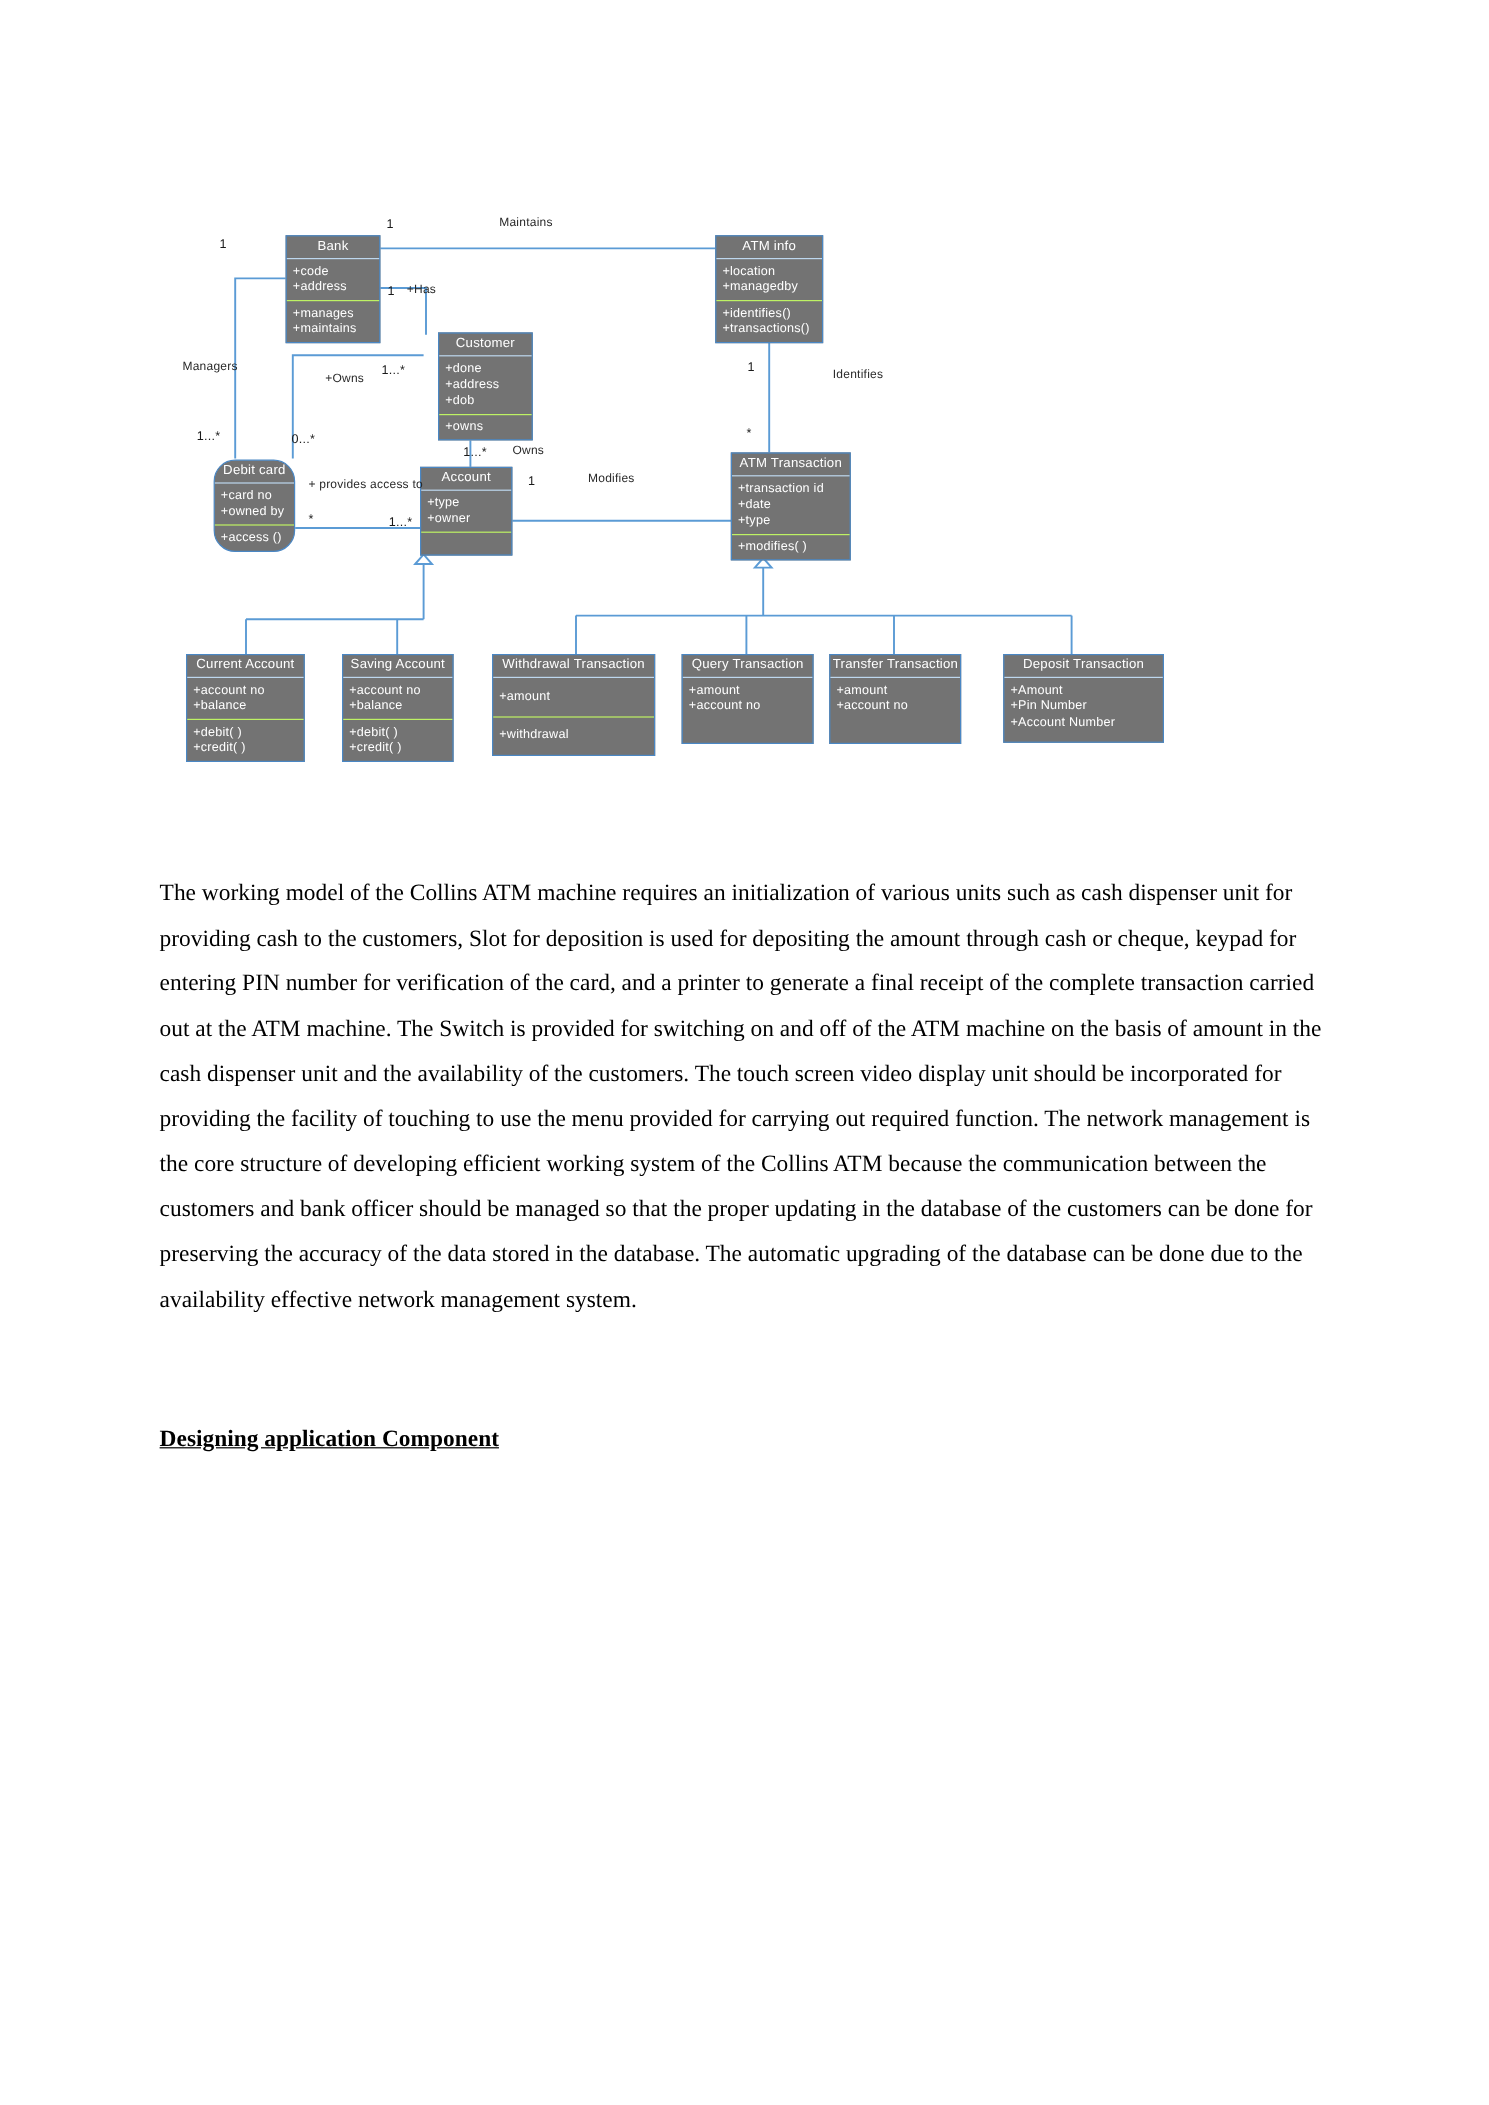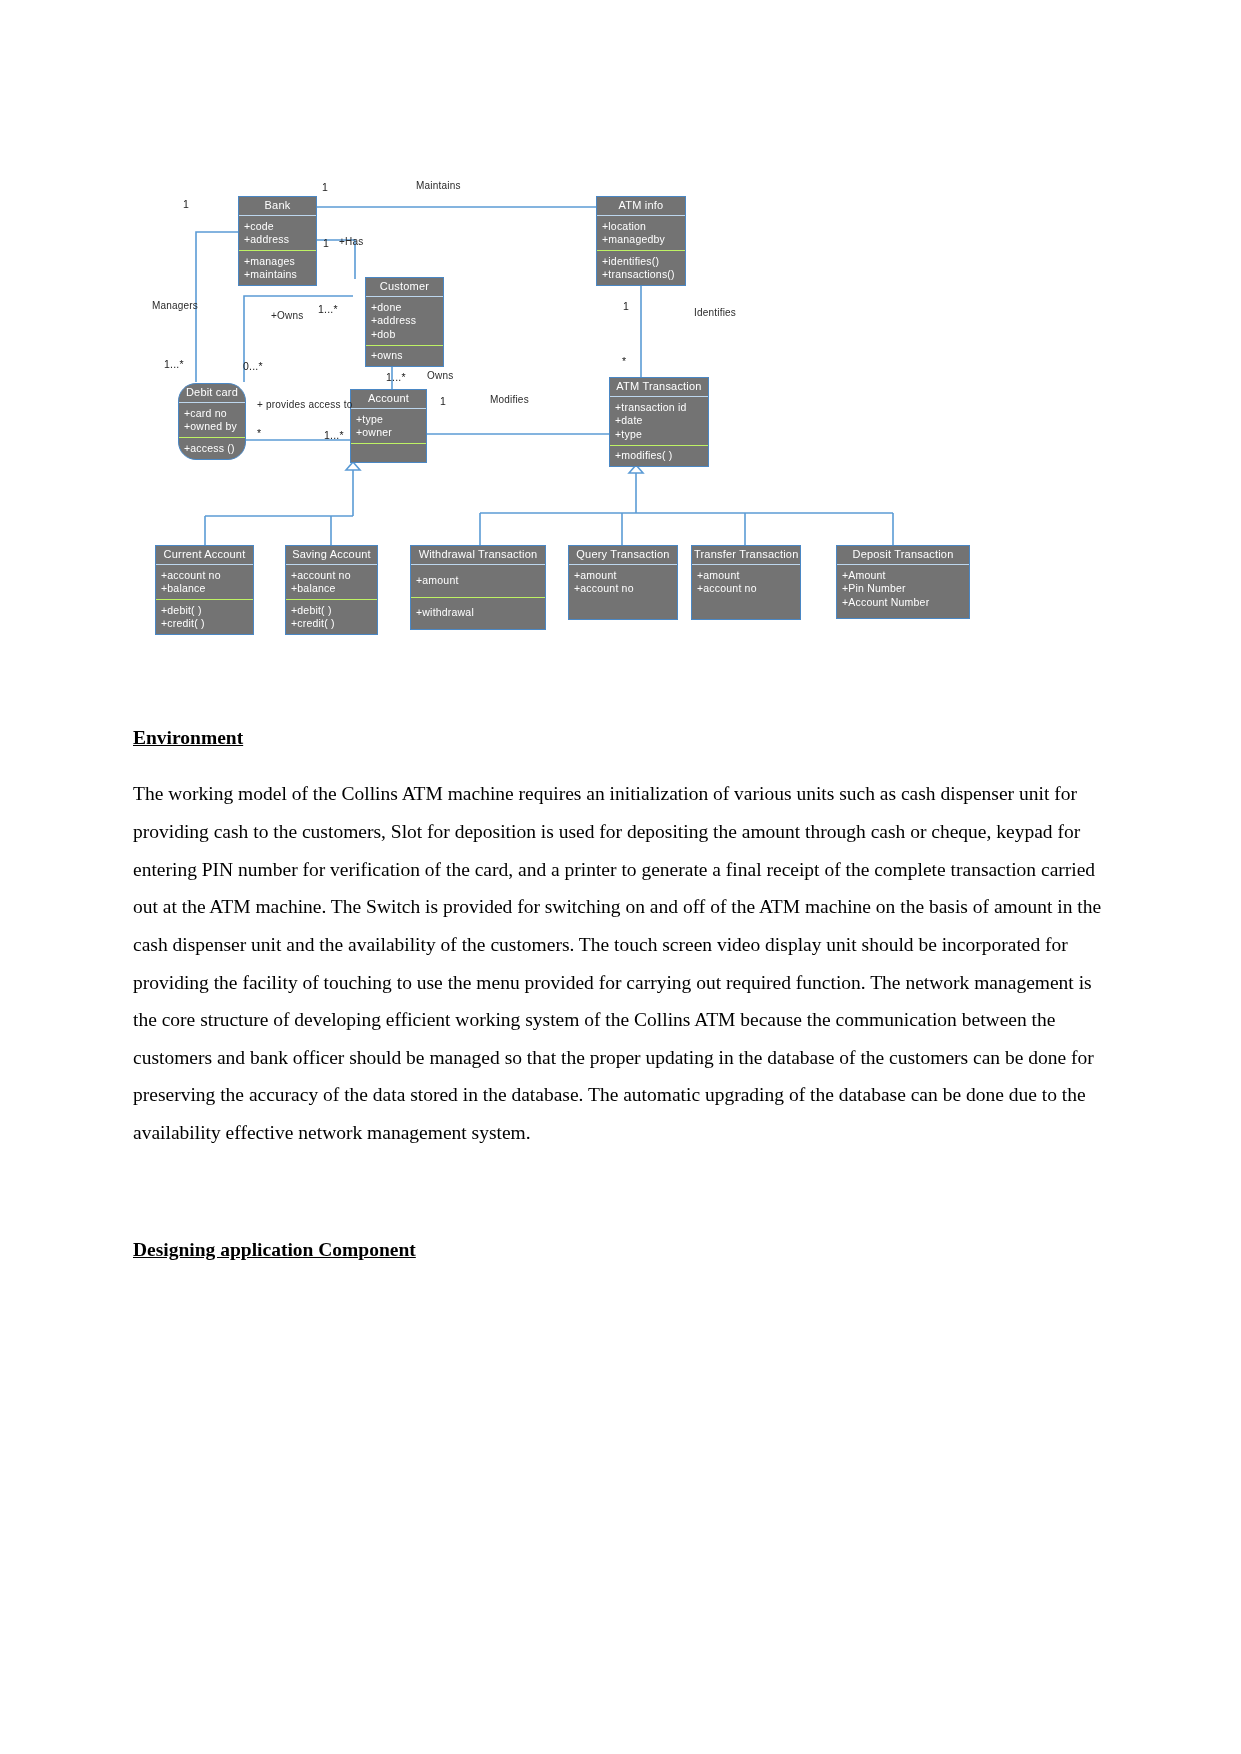--- a/index.html
+++ b/index.html
@@ -305,16 +305,15 @@
   <div class="dlabel mult" style="left:386px; top:371px;">1...*</div>
   <div class="dlabel mult" style="left:440px; top:395px;">1</div>
   <div class="dlabel mult" style="left:257px; top:427px;">*</div>
   <div class="dlabel mult" style="left:324px; top:429px;">1...*</div>
   <div class="dlabel mult" style="left:623px; top:300px;">1</div>
   <div class="dlabel mult" style="left:622px; top:355px;">*</div>
 
 </div>
 
 <div class="doc">
-  <h3 class="uline">Environment</h3>
   <p class="body">The working model of the Collins ATM machine requires an initialization of various units such as cash dispenser unit for providing cash to the customers, Slot for deposition is used for depositing the amount through cash or cheque, keypad for entering PIN number for verification of the card, and a printer to generate a final receipt of the complete transaction carried out at the ATM machine. The Switch is provided for switching on and off of the ATM machine on the basis of amount in the cash dispenser unit and the availability of the customers. The touch screen video display unit should be incorporated for providing the facility of touching to use the menu provided for carrying out required function. The network management is the core structure of developing efficient working system of the Collins ATM because the communication between the customers and bank officer should be managed so that the proper updating in the database of the customers can be done for preserving the accuracy of the data stored in the database. The automatic upgrading of the database can be done due to the availability effective network management system.</p>
   <h3 class="uline last">Designing application Component</h3>
 </div>
 
 </body></html>

